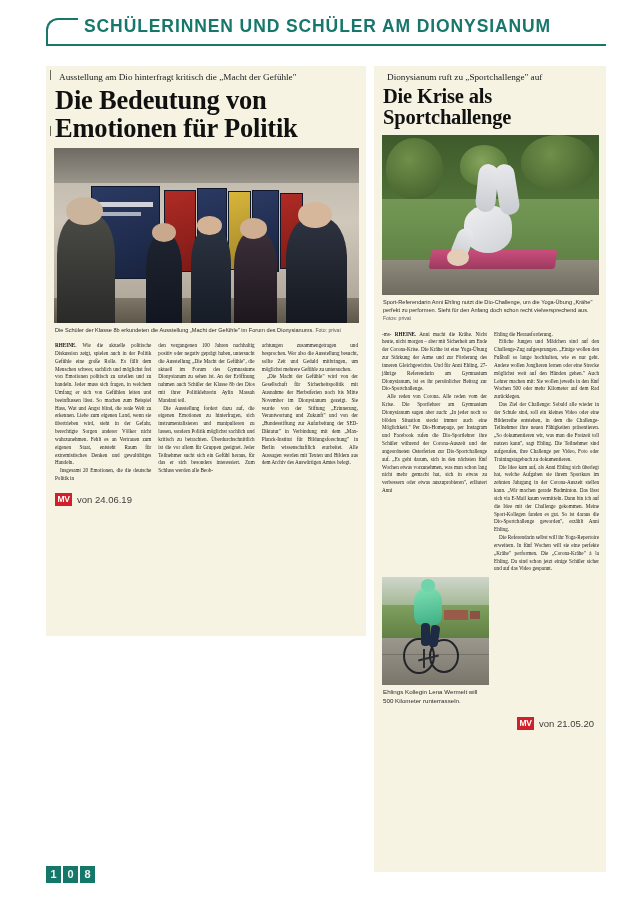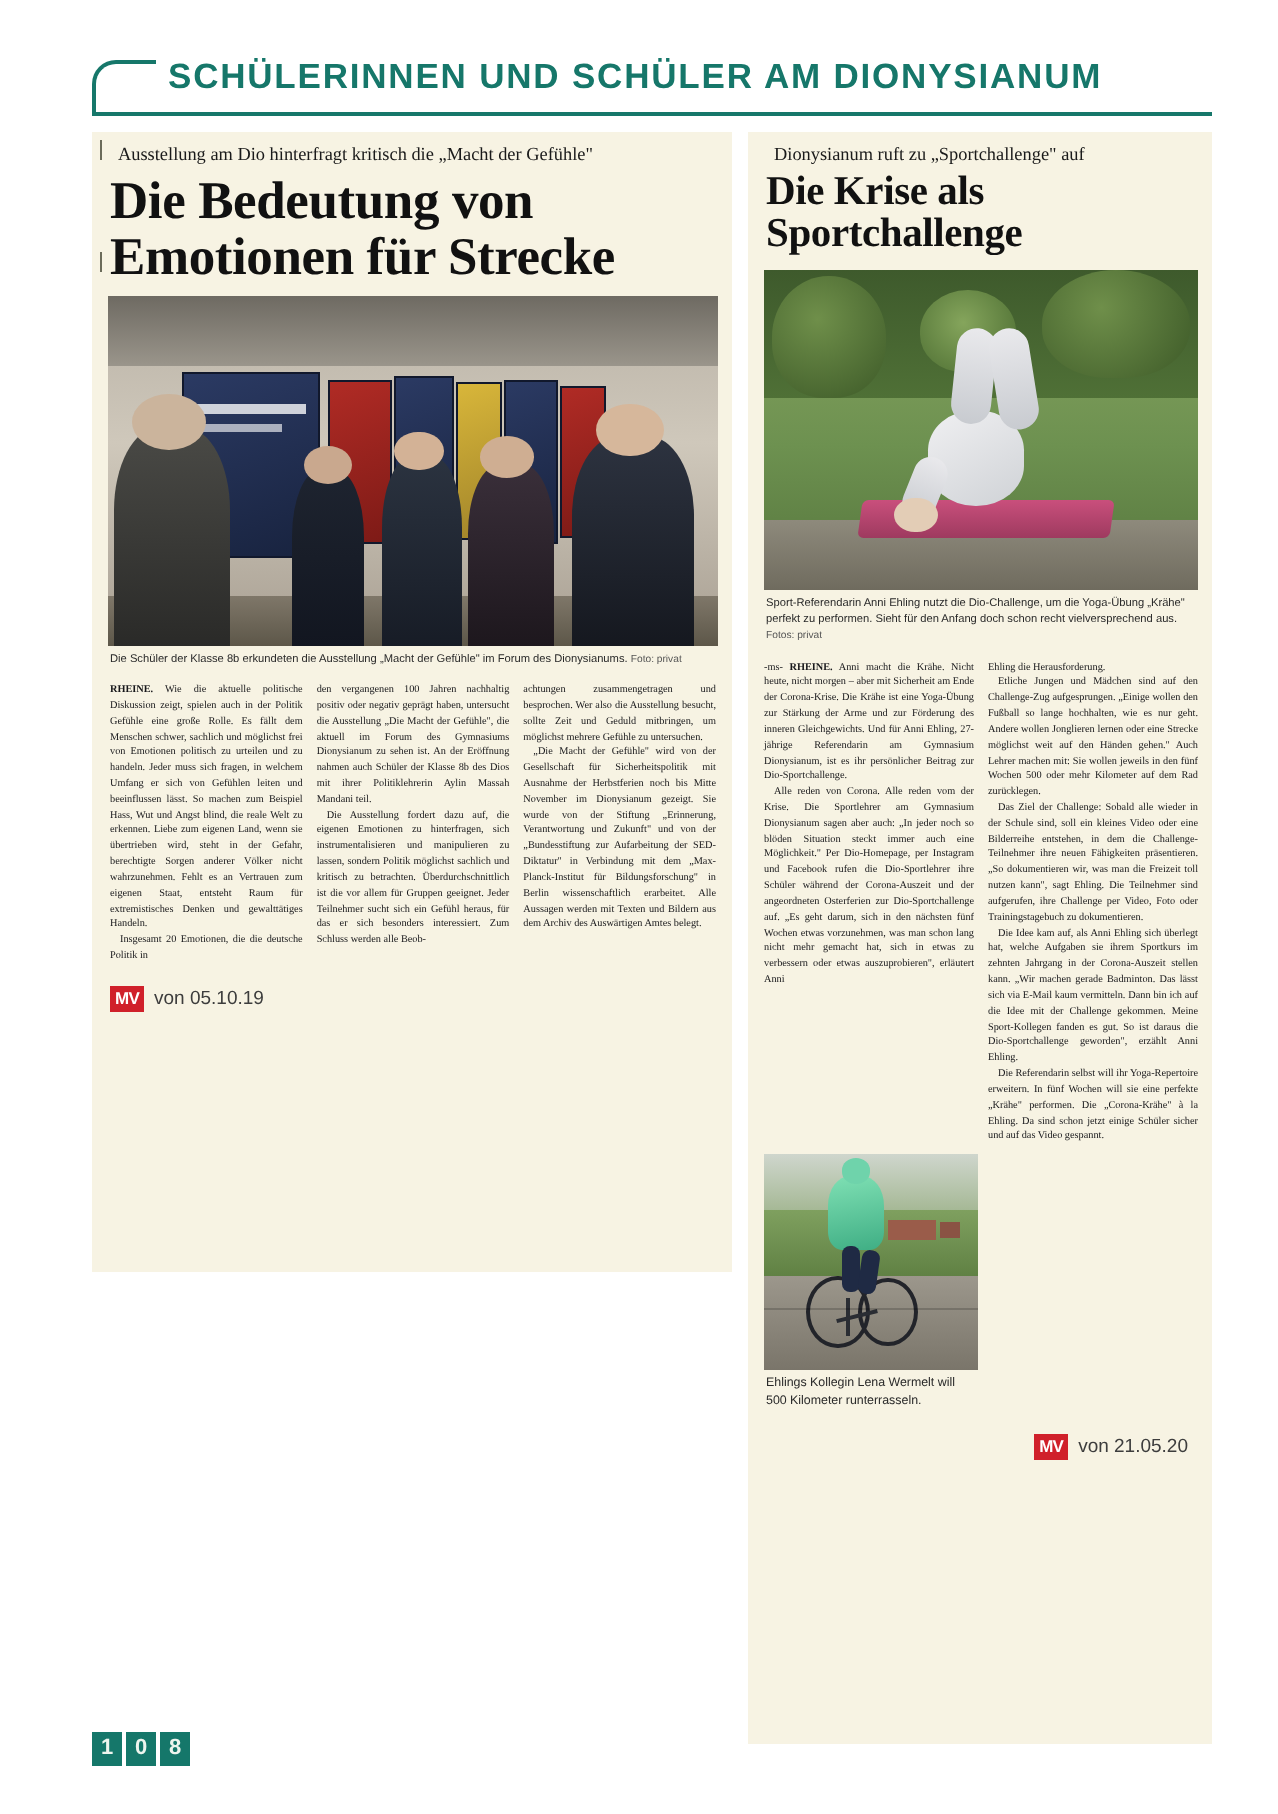--- a/index.html
+++ b/index.html
@@ -12,21 +12,21 @@
     height: 907px;
     font-family: "Liberation Serif", "DejaVu Serif", serif;
     position: relative;
     overflow: hidden;
   }
 
   
   .page-header {
     position: absolute;
     left: 46px;
-    top: 28px;
+    top: 16px;
     width: 560px;
     height: 34px;
   }
   .header-corner {
     position: absolute;
     left: 0;
     top: 2px;
     width: 26px;
     height: 26px;
     border-top: 2.2px solid #16776a;
@@ -343,21 +343,21 @@
   <div class="header-corner-stub"></div>
   <div class="header-title">SCHÜLERINNEN UND SCHÜLER AM DIONYSIANUM</div>
   <div class="header-rule"></div>
 </div>
 
 <div class="article article-left">
   <div class="edge-tick" style="top:4px;height:10px;"></div>
   <div class="edge-tick" style="top:60px;height:10px;"></div>
 
   <div class="kicker">Ausstellung am Dio hinterfragt kritisch die „Macht der Gefühle"</div>
-  <div class="headline headline-left">Die Bedeutung von Emotionen für Strecke</div>
+  <div class="headline headline-left">Die Bedeutung von Emotionen für Politik</div>
 
   <div class="photo photo-left">
     <div class="exh-wall"></div>
     <div class="exh-ceil"></div>
     <div class="floor-exh"></div>
 
     <div class="exh-panel" style="left:12%;top:22%;width:22%;height:52%;">
       <div class="exh-text"></div>
         <div class="exh-text2"></div>
     </div>
@@ -395,21 +395,21 @@
       <p>Die Ausstellung fordert dazu auf, die eigenen Emotionen zu hinterfragen, sich instrumentalisieren und manipulieren zu lassen, sondern Politik möglichst sachlich und kritisch zu betrachten. Überdurchschnittlich ist die vor allem für Gruppen geeignet. Jeder Teilnehmer sucht sich ein Gefühl heraus, für das er sich besonders interessiert. Zum Schluss werden alle Beob-</p>
     </div>
     <div class="col">
       <p class="first">achtungen zusammengetragen und besprochen. Wer also die Ausstellung besucht, sollte Zeit und Geduld mitbringen, um möglichst mehrere Gefühle zu untersuchen.</p>
       <p>„Die Macht der Gefühle" wird von der Gesellschaft für Sicherheitspolitik mit Ausnahme der Herbstferien noch bis Mitte November im Dionysianum gezeigt. Sie wurde von der Stiftung „Erinnerung, Verantwortung und Zukunft" und von der „Bundesstiftung zur Aufarbeitung der SED-Diktatur" in Verbindung mit dem „Max-Planck-Institut für Bildungsforschung" in Berlin wissenschaftlich erarbeitet. Alle Aussagen werden mit Texten und Bildern aus dem Archiv des Auswärtigen Amtes belegt.</p>
     </div>
   </div>
 
   <div class="mv-line">
     <div class="mv-logo">MV</div>
-    <div class="mv-text">von 05.10.19</div>
+    <div class="mv-text">von 24.06.19</div>
   </div>
 </div>
 
 <div class="article article-right">
   <div class="kicker">Dionysianum ruft zu „Sportchallenge" auf</div>
   <div class="headline headline-right">Die Krise als Sportchallenge</div>
 
   <div class="photo photo-right">
     <div class="yoga-sky"></div>
     <div class="yoga-hedge"></div>

